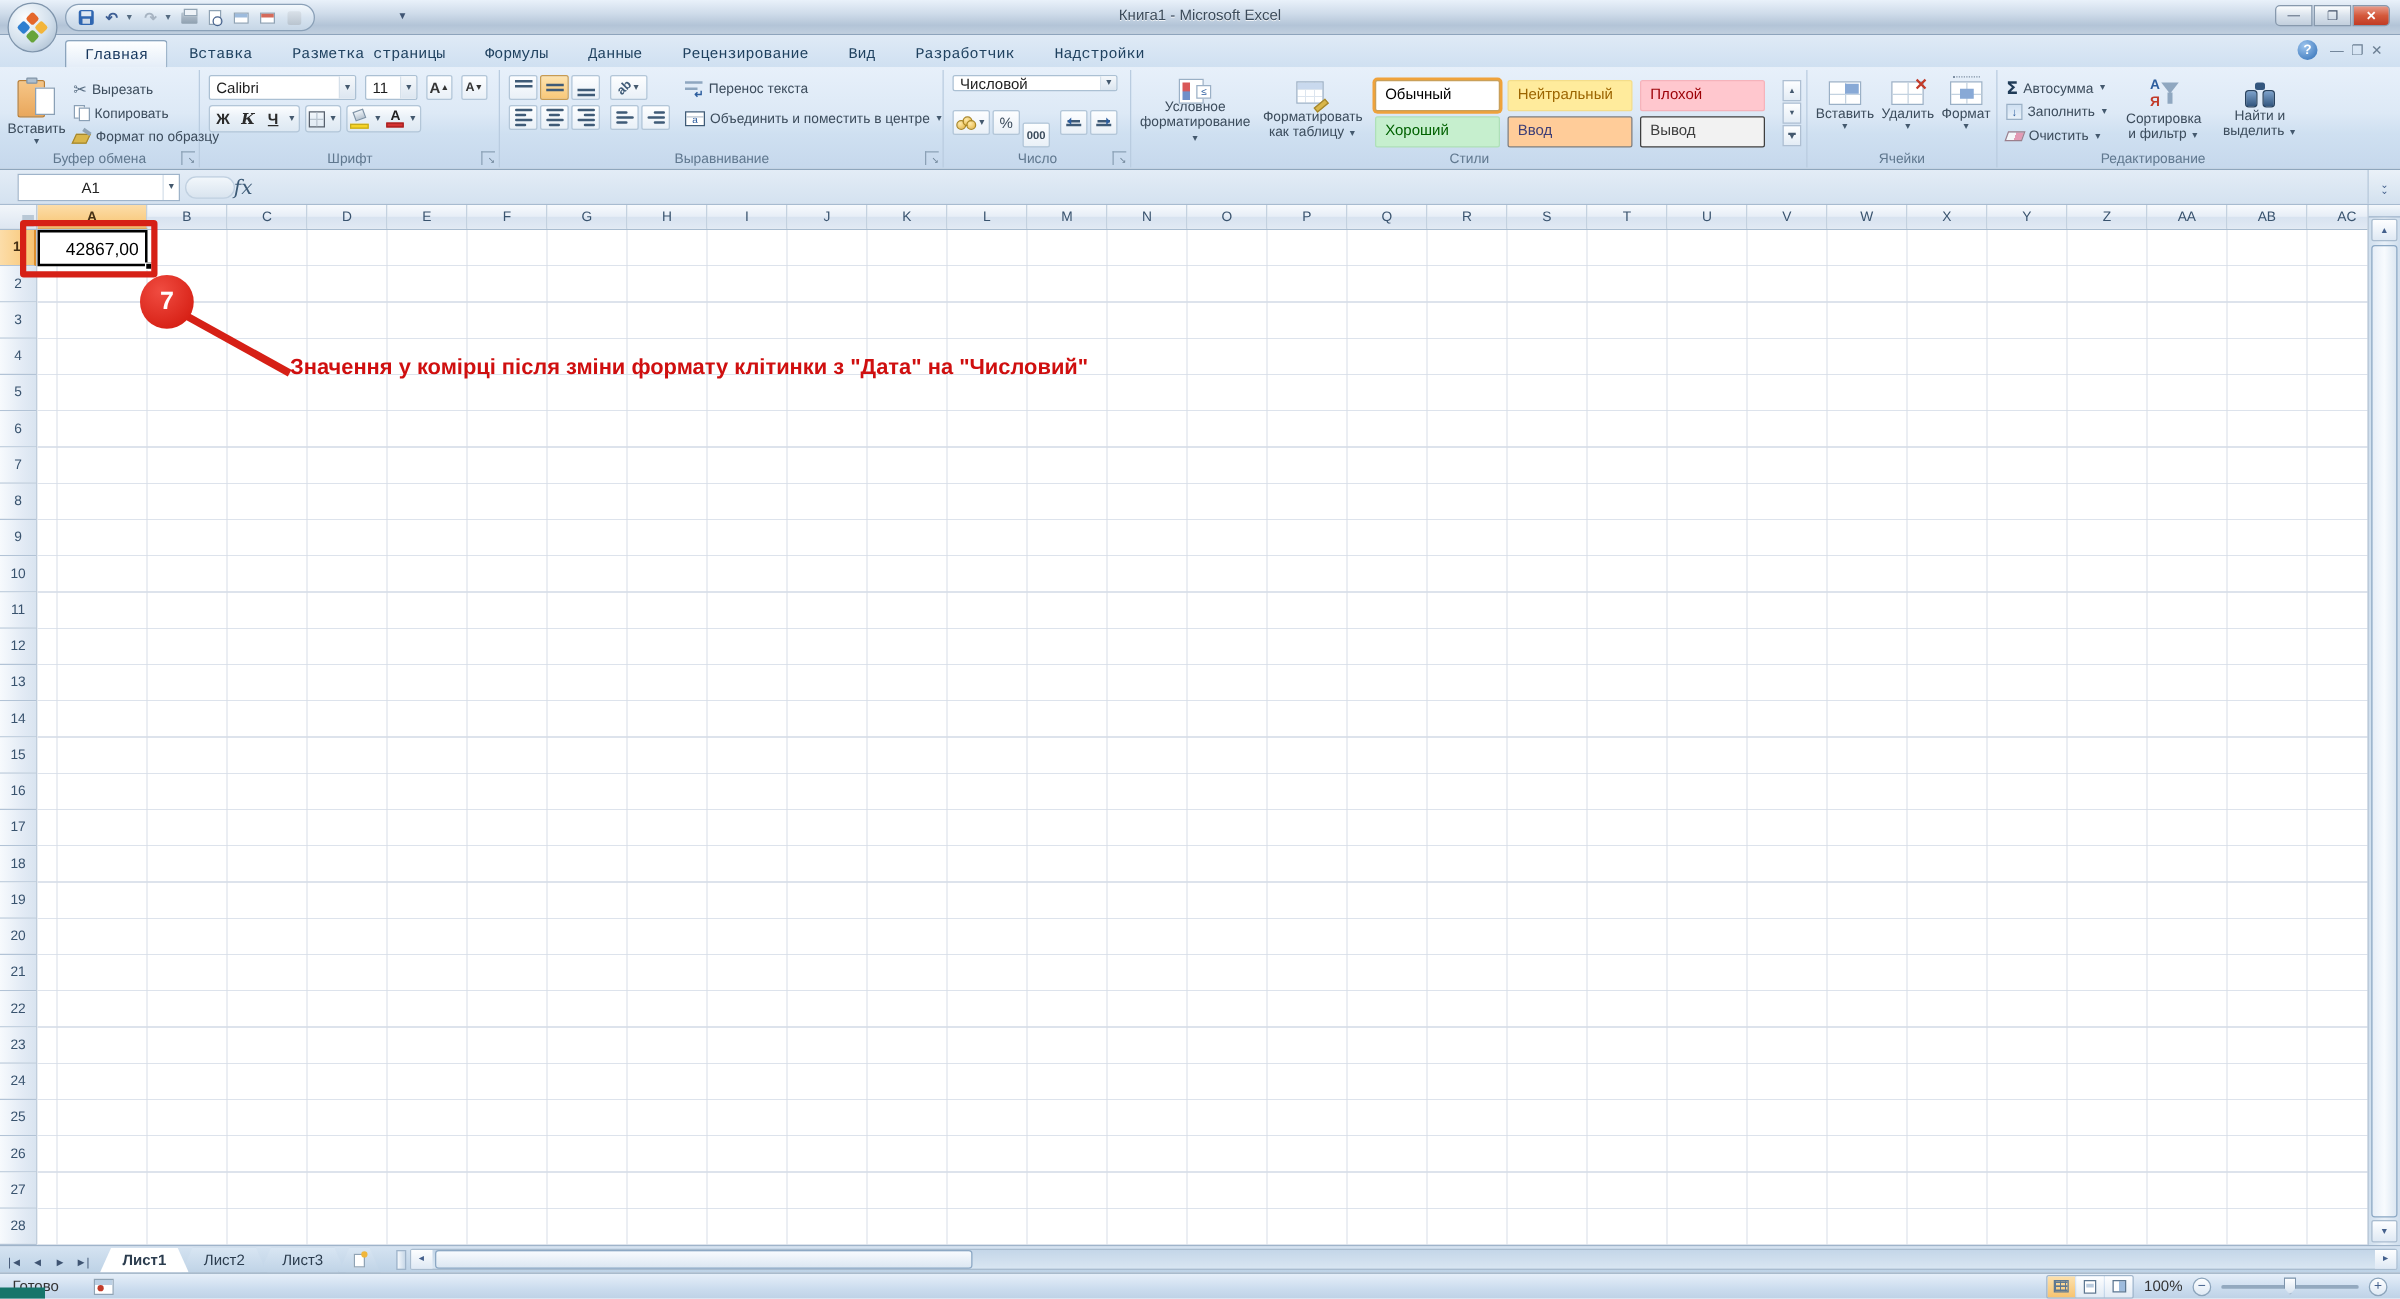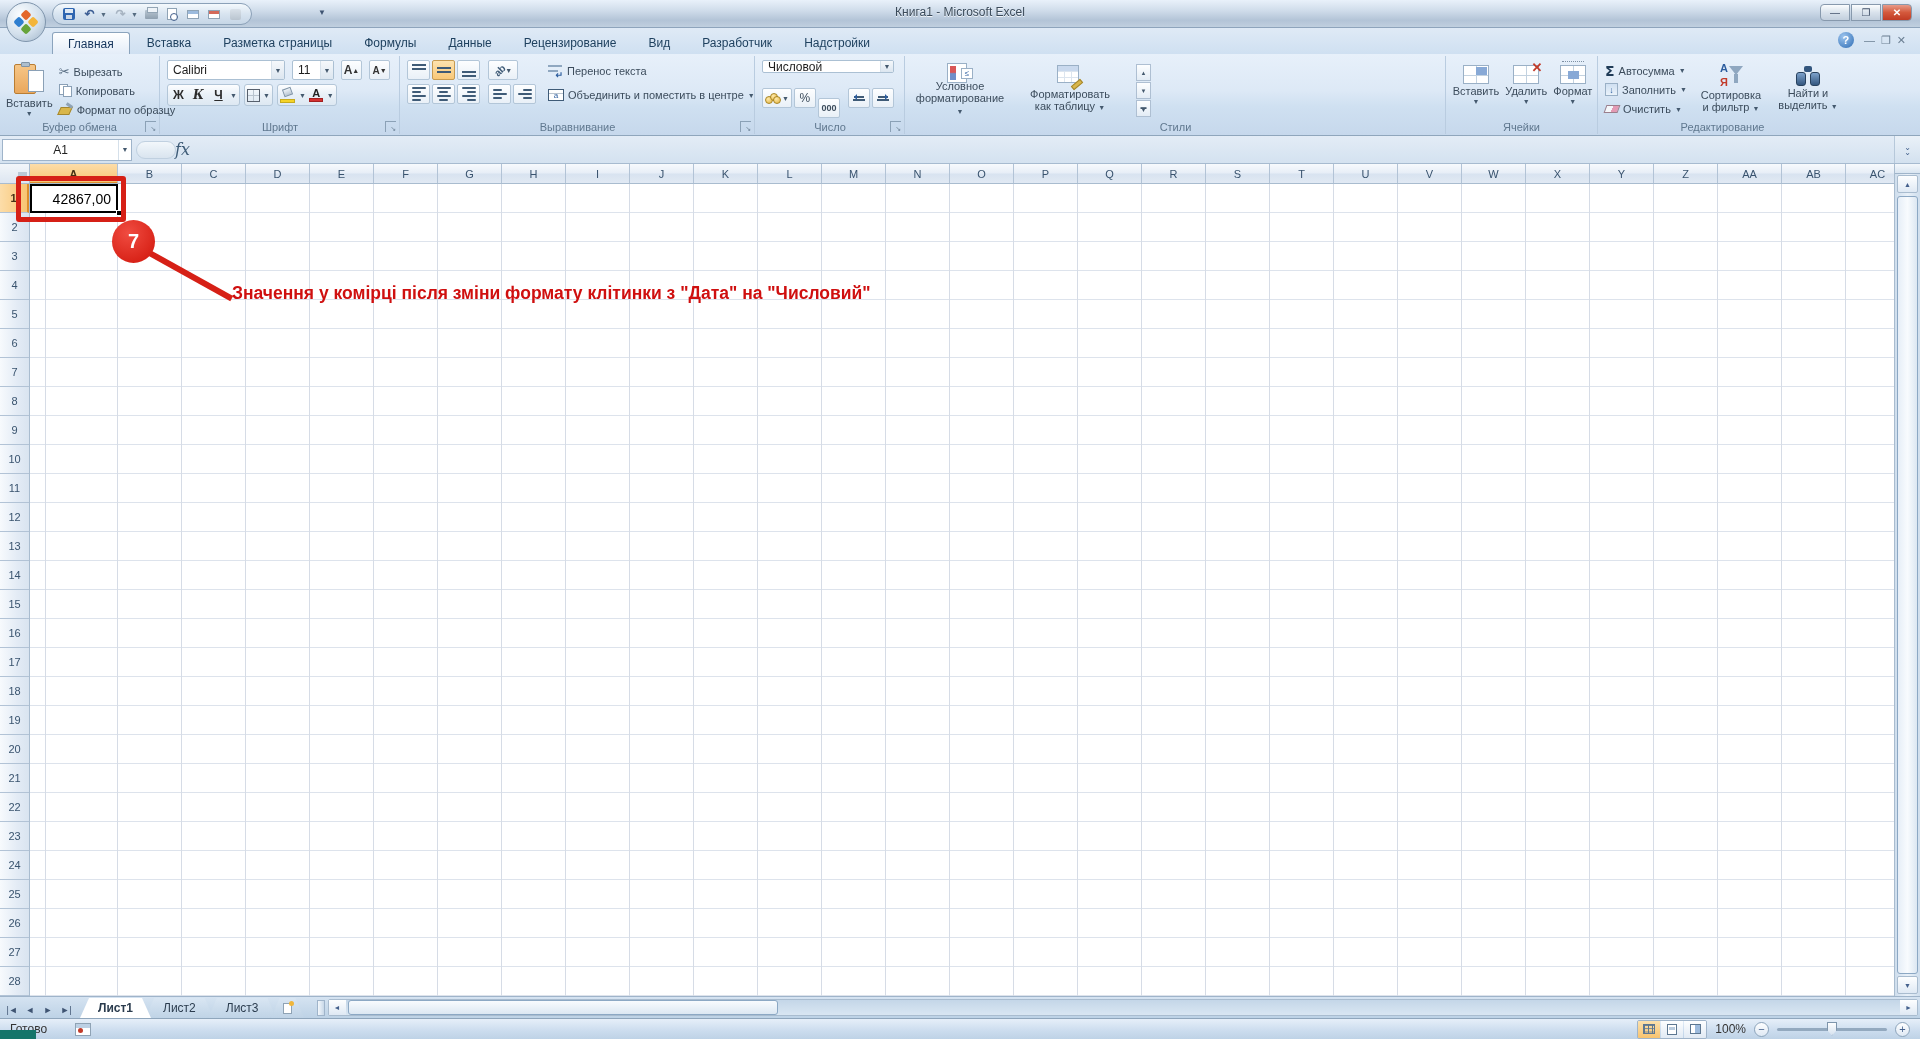--- a/index.html
+++ b/index.html
@@ -39,21 +39,21 @@
   .win-title{position:absolute;left:0;right:0;top:5px;text-align:center;font-size:12px;color:#3a4a5a;text-shadow:0 1px 0 rgba(255,255,255,.8);}
   .winctl{position:absolute;right:8px;top:4px;display:flex;gap:1px;}
   .wbtn{width:30px;height:17px;display:flex;align-items:center;justify-content:center;font-size:10px;color:#44536b;
     background:linear-gradient(#fbfdfe,#d9e2ec 50%,#c2cfdd);border:1px solid #8799ad;}
   .wbtn.min{border-radius:4px 0 0 4px;}
   .wbtn.close{border-radius:0 4px 4px 0;background:linear-gradient(#e89b8a,#d4593c 50%,#c13b24);color:#fff;font-weight:bold;}
 
   
   .tabrow{position:absolute;left:0;top:28px;width:1920px;height:26px;
     background:linear-gradient(#dfeaf6,#cfe0f1);}
-  .rtabs{position:absolute;left:52px;bottom:0;display:flex;align-items:flex-end;height:24px;}
+  .rtabs{position:absolute;left:52px;bottom:0;display:flex;align-items:flex-end;height:24px;font-family:Liberation Mono, monospace;}
   .rtab{padding:0 15px;height:22px;line-height:22px;font-size:12px;color:#1f415f;margin-right:2px;border-radius:3px 3px 0 0;}
   .rtab.active{background:linear-gradient(#ffffff,#f2f7fc 45%,#e4edf8);border:1px solid #8ba4bd;border-bottom:none;color:#15355c;}
   .tab-right{position:absolute;right:8px;top:4px;display:flex;align-items:center;gap:10px;}
   .help-circ{width:16px;height:16px;border-radius:50%;background:radial-gradient(circle at 35% 30%,#9cc4ee,#2d6cb4);
     color:#fff;font-size:11px;font-weight:bold;display:flex;align-items:center;justify-content:center;}
   .wb-ctl{font-size:11px;color:#6b7f93;letter-spacing:6px;}
 
   
   .ribbon{position:absolute;left:0;top:54px;width:1920px;height:82px;
     background:linear-gradient(#e7f0fa 0%,#dde9f6 45%,#cfe0f1 65%,#c6d8ec 100%);
@@ -155,21 +155,21 @@
   .funnel{position:absolute;right:1px;top:4px;width:0;height:0;border:7px solid transparent;border-top:9px solid #8fa7c0;}
   .funnel::after{content:"";position:absolute;left:-2px;top:-1px;width:4px;height:9px;background:#8fa7c0;}
   .bino{position:relative;width:26px;height:22px;margin-top:4px;}
   .bino i{position:absolute;bottom:0;width:10px;height:14px;background:linear-gradient(#7da2cc,#33567e);border:1px solid #27415e;border-radius:3px;}
   .bino i:first-child{left:1px;} .bino i:last-child{right:1px;}
   .bino::after{content:"";position:absolute;left:9px;top:2px;width:8px;height:6px;background:#33567e;border-radius:2px;}
   .twoline{text-align:center;line-height:12px;}
 
   
   .fxbar{position:absolute;left:0;top:136px;width:1920px;height:28px;background:linear-gradient(#e3ecf6,#d4e2f0);
-    border-bottom:1px solid #a7bbd0;display:flex;align-items:center;}
+    border-bottom:1px solid #a7bbd0;display:flex;align-items:center;padding-left:12px;}
   .namebox{width:130px;height:22px;margin-left:2px;background:#fff;border:1px solid #9fb4ca;display:flex;align-items:center;}
   .namebox .nm{flex:1;text-align:center;font-size:12px;color:#222;}
   .namebox .nd{width:13px;align-self:stretch;display:flex;align-items:center;justify-content:center;font-size:7px;color:#44596e;border-left:1px solid #d5e0ea;}
   .fx-zone{width:66px;height:24px;display:flex;align-items:center;justify-content:flex-end;padding-right:8px;position:relative;}
   .fx-pill{position:absolute;left:4px;top:3px;width:40px;height:18px;border-radius:9px;background:linear-gradient(#f2f7fb,#d9e4ef);border:1px solid #c0d0e0;}
   .fx{font-size:16px;font-style:italic;font-family:"DejaVu Serif",serif;color:#3c5a76;position:relative;z-index:1;}
   .fxinput{flex:1;height:22px;background:#fff;border:1px solid #b6c8da;border-right:none;font-size:13px;color:#111;padding:2px 6px;margin-right:0;}
   .fx-chevron{position:absolute;right:0;top:0;width:26px;height:27px;background:linear-gradient(#eaf1f8,#d3e1ef);
     border-left:1px solid #b6c8da;display:flex;flex-direction:column;align-items:center;justify-content:center;font-size:8px;color:#44608c;line-height:5px;}
 
@@ -524,20 +524,28 @@
       <span>форматирование</span> <span class="dd">▼</span></span>
     </div>
     <div class="bigbtn" style="width:104px;">
       <span class="ft-ic">
           <span class="grid"></span>
           <span class="brush"></span>
         </span>
       <span class="twoline"><span>Форматировать</span><br>
       <span>как таблицу</span> <span class="dd">▼</span></span>
     </div>
+    <div class="chips">
+        <div class="chip sel" style="background: rgb(255, 255, 255); color: rgb(0, 0, 0); border-color: rgb(201, 160, 90);">Обычный</div>
+        <div class="chip" style="background: rgb(255, 235, 156); color: rgb(156, 101, 0); border-color: rgb(244, 221, 138);">Нейтральный</div>
+        <div class="chip" style="background: rgb(255, 199, 206); color: rgb(156, 0, 6); border-color: rgb(245, 179, 187);">Плохой</div>
+        <div class="chip" style="background: rgb(198, 239, 206); color: rgb(0, 97, 0); border-color: rgb(174, 224, 184);">Хороший</div>
+        <div class="chip" style="background: rgb(255, 204, 153); color: rgb(63, 63, 118); border-color: rgb(127, 127, 127);">Ввод</div>
+        <div class="chip" style="background: rgb(242, 242, 242); color: rgb(63, 63, 63); border-color: rgb(63, 63, 63);">Вывод</div>
+      </div>
     <div class="galscroll">
       <span>▲</span>
       <span>▼</span>
       <span style="flex-direction:column;line-height:3px;">▬<br>▼</span>
     </div>
     <div class="glabel">Стили</div>
   </div>
 
   <div class="rgroup" style="left:1446px;width:152px;display:flex;gap:6px;justify-content:center;">
     <div class="bigbtn">

